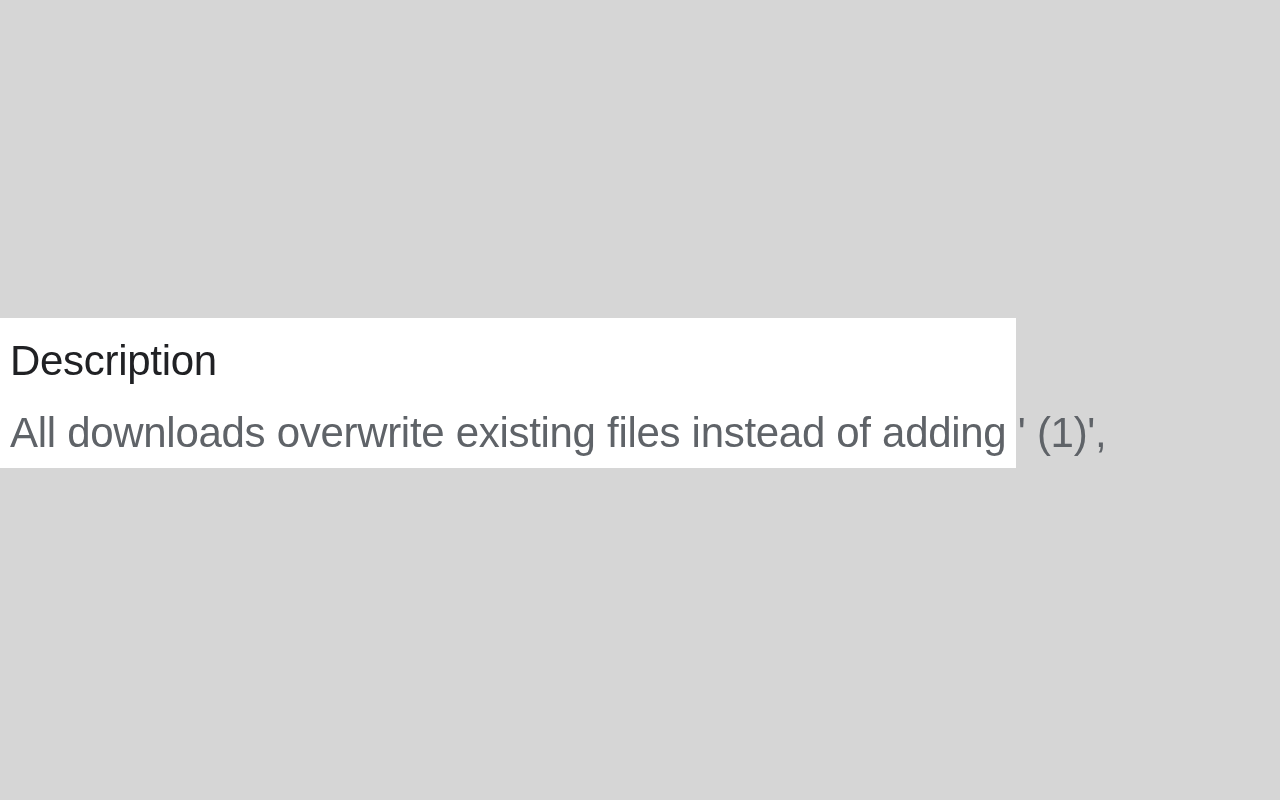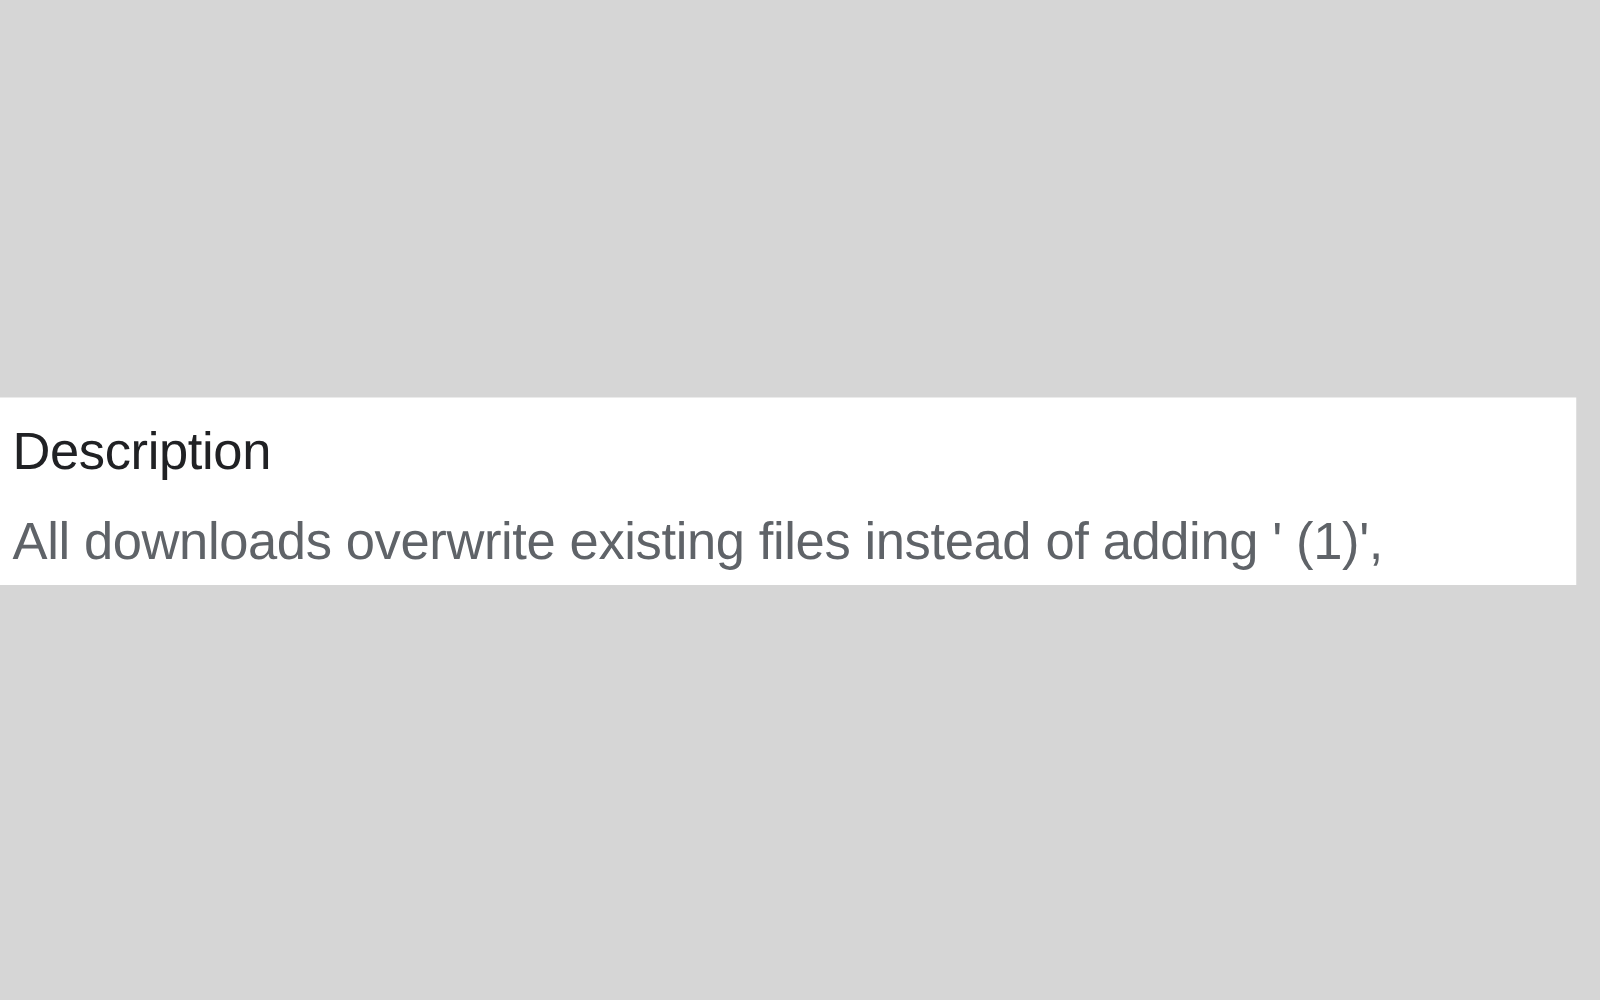--- a/index.html
+++ b/index.html
@@ -11,21 +11,21 @@
       width: 1280px;
       height: 800px;
       background-color: #d6d6d6;
       font-family: Arial, Helvetica, sans-serif;
       overflow: hidden;
     }
     .content-panel {
       position: absolute;
       top: 318px;
       left: 0;
-      width: 1261px;
+      width: 1016px;
       height: 150px;
       background-color: #ffffff;
       padding: 18px 10px 0 10px;
     }
     .description-heading {
       font-size: 42px;
       font-weight: 400;
       color: #202124;
       line-height: 1.2;
       margin-bottom: 22px;

